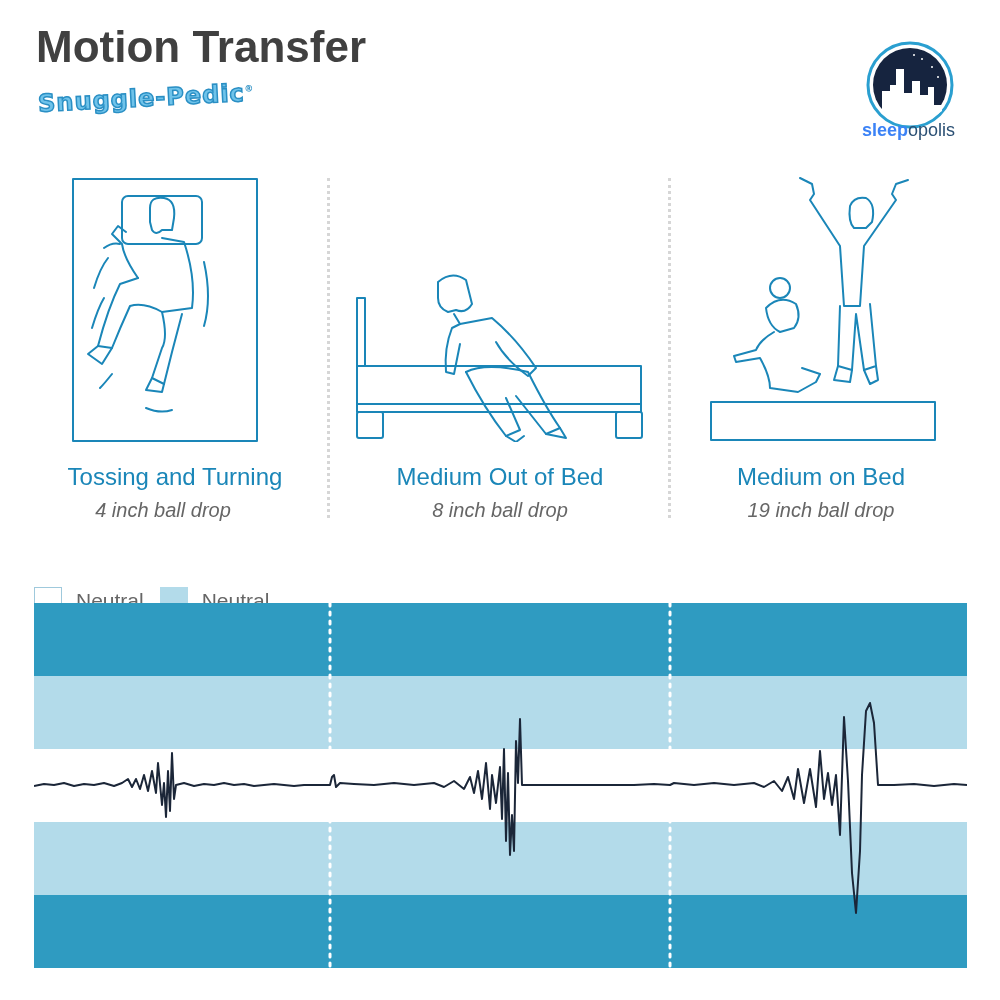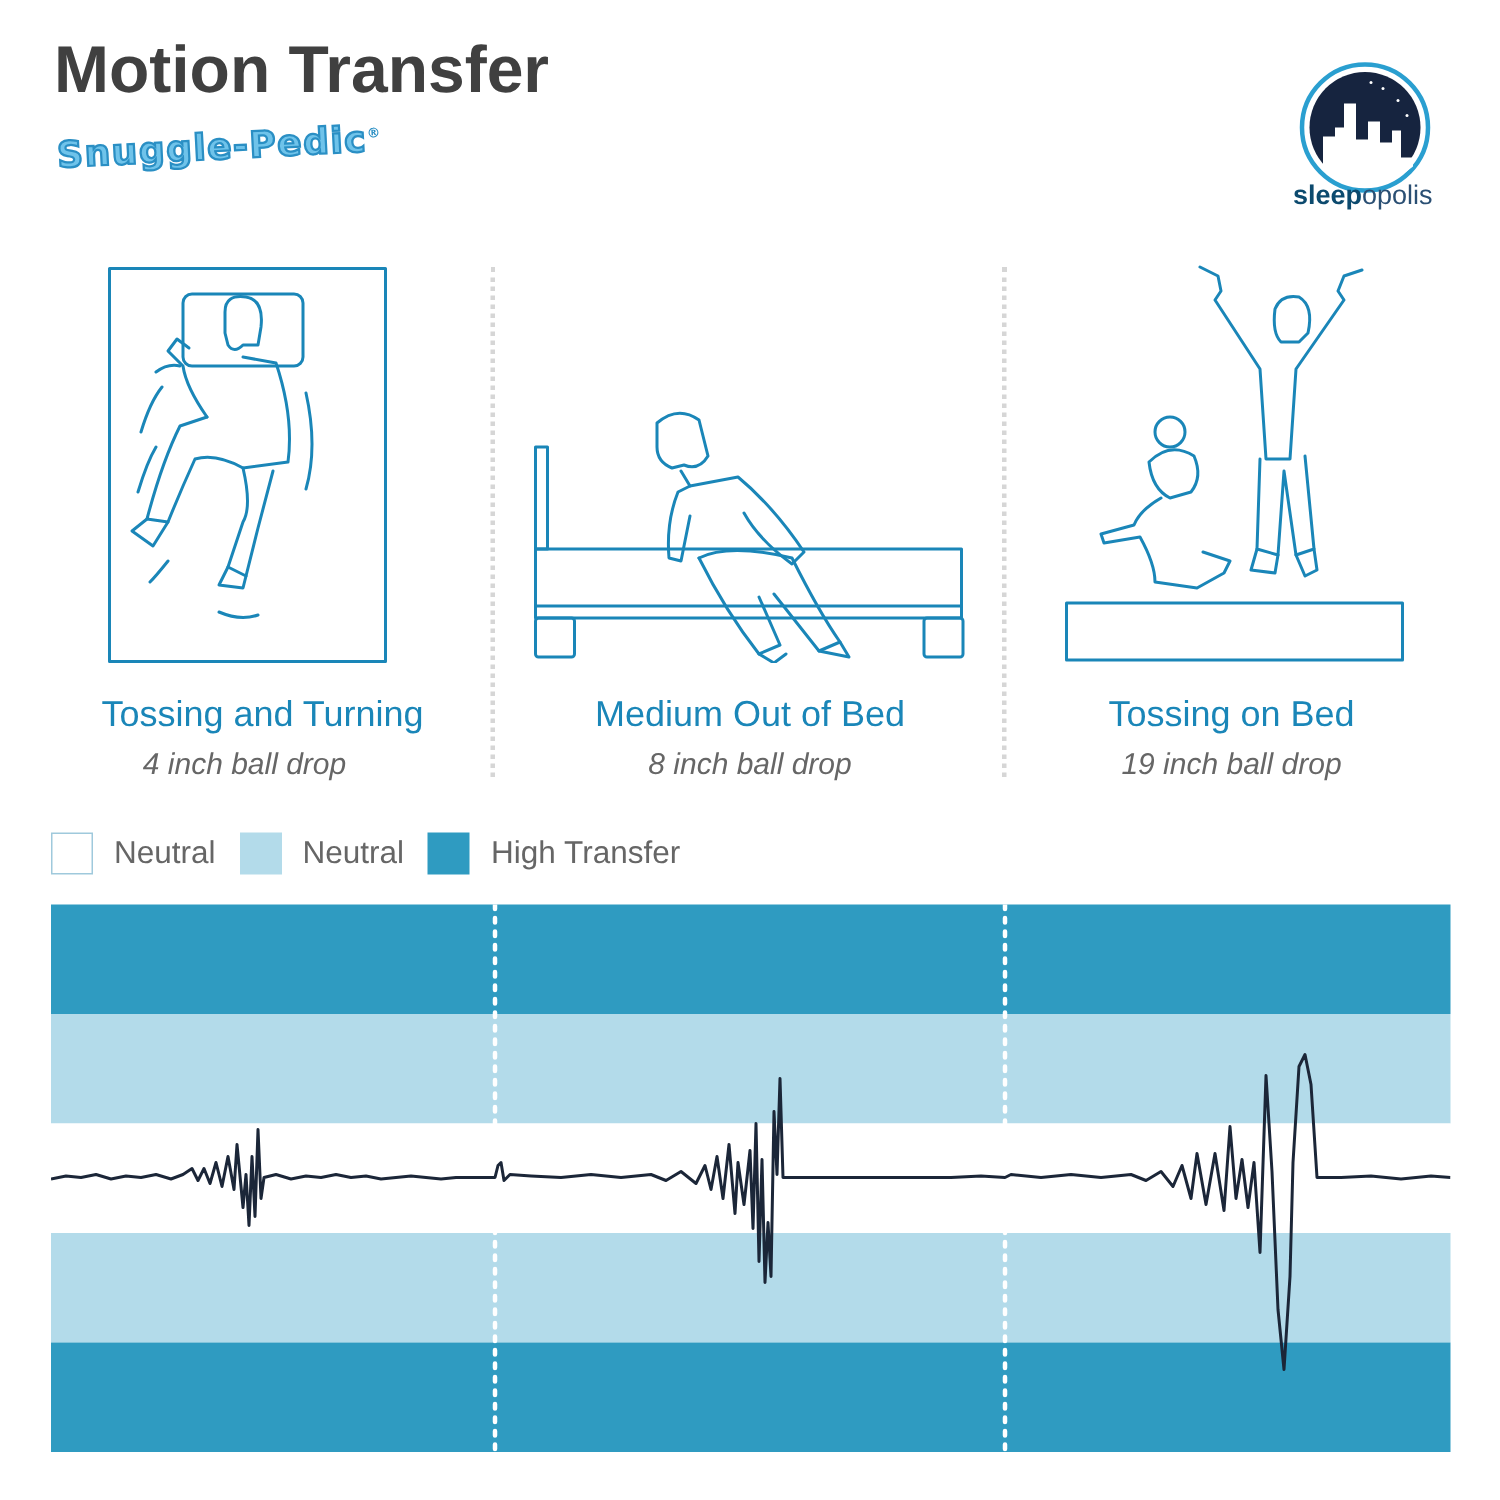--- a/index.html
+++ b/index.html
@@ -3,28 +3,28 @@
 <meta charset="utf-8">
 <style>
   html, body { margin: 0; padding: 0; background: #ffffff; }
   body { width: 1000px; height: 1000px; position: relative; overflow: hidden; font-family: "Liberation Sans", sans-serif; }
   .title { position: absolute; left: 36px; top: 22px; font-size: 44px; font-weight: bold; color: #404040; letter-spacing: 0px; }
   .brand { position: absolute; left: 38px; top: 84px; font-family: "DejaVu Sans", sans-serif; font-size: 24px; font-weight: bold; color: #6fc3ea;
            -webkit-text-stroke: 1.5px #2a8fc4; transform: rotate(-3deg); letter-spacing: 1px; }
   .brand sup { font-size: 9px; -webkit-text-stroke: 0; color: #2a8fc4; }
   .logo { position: absolute; left: 862px; top: 34px; width: 96px; height: 110px; }
   .logo-text { position: absolute; left: 862px; top: 120px; width: 100px; font-size: 18px; color: #2a4f73; }
-  .logo-text b { color: #0c4a6e; }
+  .logo-text b { color: #3b82f6; }
   .divider-v { position: absolute; width: 0; border-left: 3px dotted #d6d6d6; }
   .illus { position: absolute; }
   .scene-title { position: absolute; width: 300px; text-align: center; font-size: 24px; color: #1a86b8; }
   .scene-sub { position: absolute; width: 300px; text-align: center; font-size: 20px; font-style: italic; color: #666; }
   .legend { position: absolute; top: 555px; left: 34px; display: flex; align-items: center; font-size: 21px; color: #666; }
   .swatch { width: 28px; height: 28px; margin-right: 14px; box-sizing: border-box; }
-  .legend-item { display: flex; align-items: center; margin-right: 16px; }
+  .legend-item { display: flex; align-items: center; margin-right: 16px; margin-top: 32px; }
   .chart { position: absolute; left: 34px; top: 603px; width: 933px; height: 365px; }
   .band { position: absolute; left: 0; width: 100%; }
 </style>
 </head>
 <body>
 
 <div class="title">Motion Transfer</div>
 <div class="brand"><span>Snuggle-Pedic</span><sup>®</sup></div>
 
 <svg class="logo" viewBox="0 0 96 96">
@@ -75,35 +75,31 @@
   <path d="M128 190 L124 204 L140 206 L142 194 M154 194 L160 208 L168 204 L166 190"></path>
   <circle cx="70" cy="112" r="10"></circle>
   <path d="M56 132 Q70 118 86 128 Q92 142 84 152 L70 156 Q58 150 56 132 Z"></path>
   <path d="M64 156 Q50 164 46 174 L24 180 L26 186 L50 182 Q60 200 60 212 L88 216 L106 206 L110 198 L92 192"></path>
 </svg>
 
 <div class="scene-title" style="left:25px; top:463px;">Tossing and Turning</div>
 <div class="scene-sub" style="left:13px; top:499px;">4 inch ball drop</div>
 <div class="scene-title" style="left:350px; top:463px;">Medium Out of Bed</div>
 <div class="scene-sub" style="left:350px; top:499px;">8 inch ball drop</div>
-<div class="scene-title" style="left:671px; top:463px;">Tossing on Bed</div>
+<div class="scene-title" style="left:671px; top:463px;">Medium on Bed</div>
 <div class="scene-sub" style="left:671px; top:499px;">19 inch ball drop</div>
 
 <div class="legend">
   <div class="legend-item">
     <div class="swatch" style="background:#fff; border:1.5px solid #9fc9dc;"></div>
     <span>Neutral</span>
   </div>
   <div class="legend-item">
     <div class="swatch" style="background:#b3dbea;"></div>
     <span>Neutral</span>
-  </div>
-  <div class="legend-item">
-    <div class="swatch" style="background:#2f9bc1;"></div>
-    <span>High Transfer</span>
   </div>
 </div>
 
 <div class="chart">
   <div class="band" style="top:0; height:73px; background:#2f9bc1;"></div>
   <div class="band" style="top:73px; height:73px; background:#b3dbea;"></div>
   <div class="band" style="top:146px; height:73px; background:#ffffff;"></div>
   <div class="band" style="top:219px; height:73px; background:#b3dbea;"></div>
   <div class="band" style="top:292px; height:73px; background:#2f9bc1;"></div>
   <svg width="933" height="365" style="position:absolute; left:0; top:0;">

